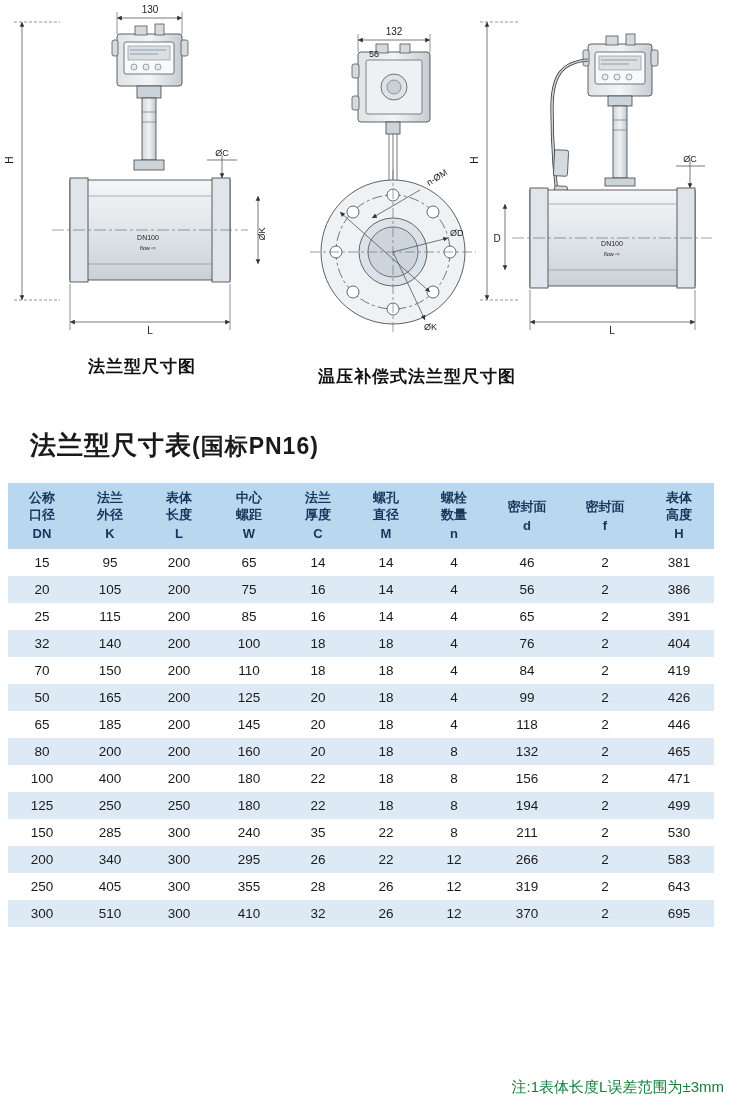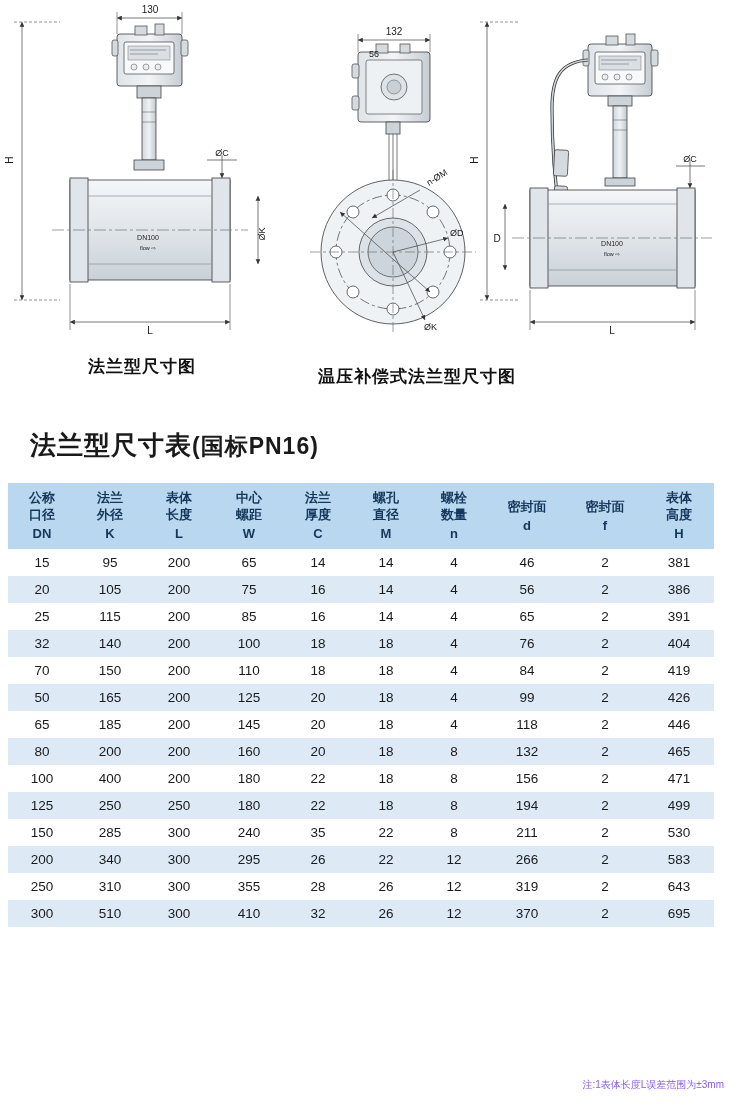--- a/index.html
+++ b/index.html
@@ -72,22 +72,22 @@
     border:none;
     color:#1a1a1a;
   }
   tbody tr.odd td{background:#ffffff;}
   tbody tr.even td{background:#ddeaf6;}
 
   .note{
     position:absolute;
     right:26px;
     top:1078px;
-    font-size:10px;
-    color:#8b5cf6;
+    font-size:15px;
+    color:#15803d;
   }
 
   
   svg{display:block;}
 </style>
 </head>
 <body>
 
 <div class="drawings">
 
@@ -488,21 +488,21 @@
           <td>295</td>
           <td>26</td>
           <td>22</td>
           <td>12</td>
           <td>266</td>
           <td>2</td>
           <td>583</td>
         </tr>
         <tr class="odd">
           <td>250</td>
-          <td>310</td>
+          <td>405</td>
           <td>300</td>
           <td>355</td>
           <td>28</td>
           <td>26</td>
           <td>12</td>
           <td>319</td>
           <td>2</td>
           <td>643</td>
         </tr>
         <tr class="even">

